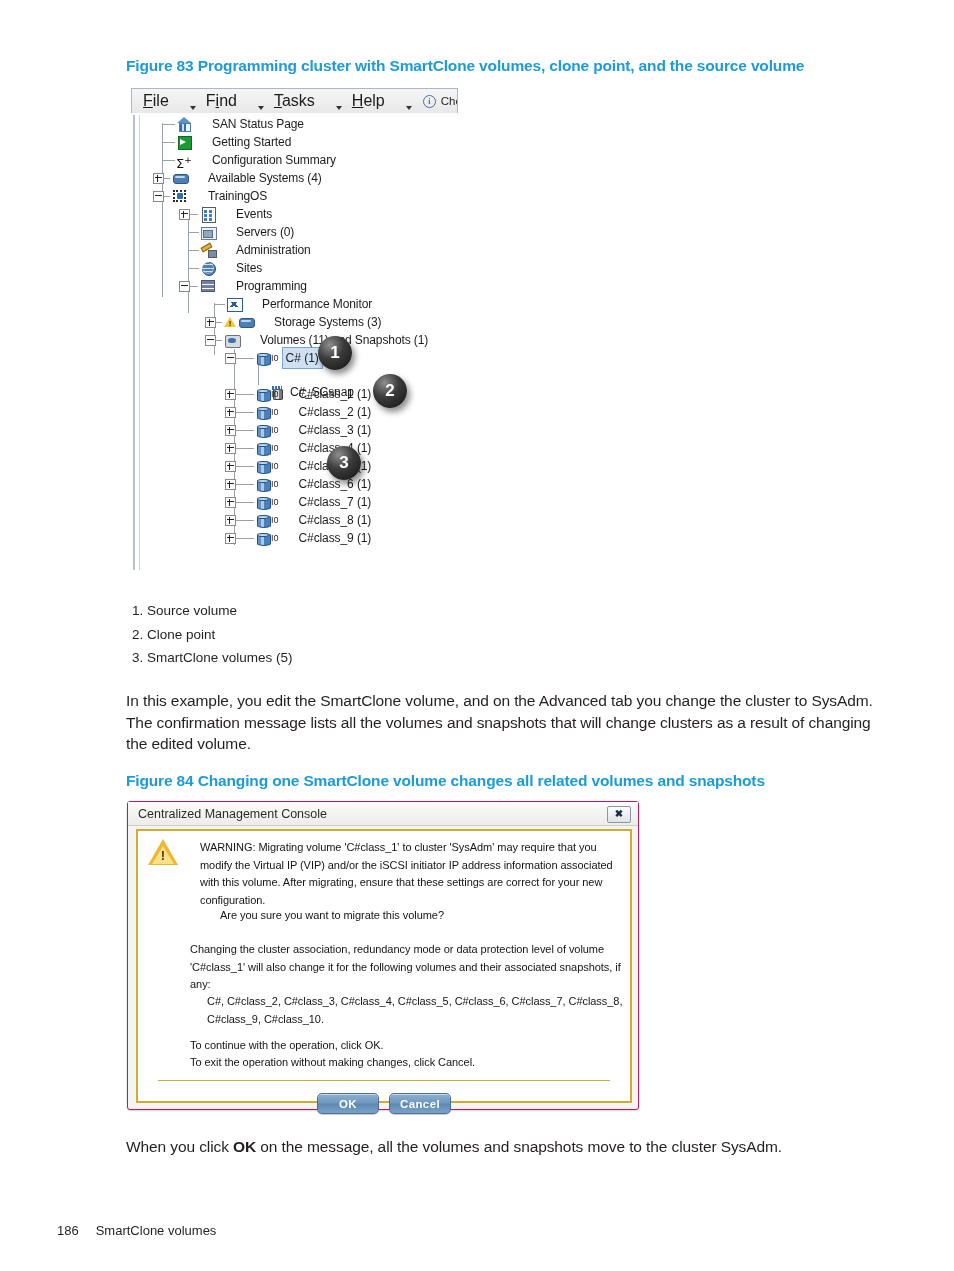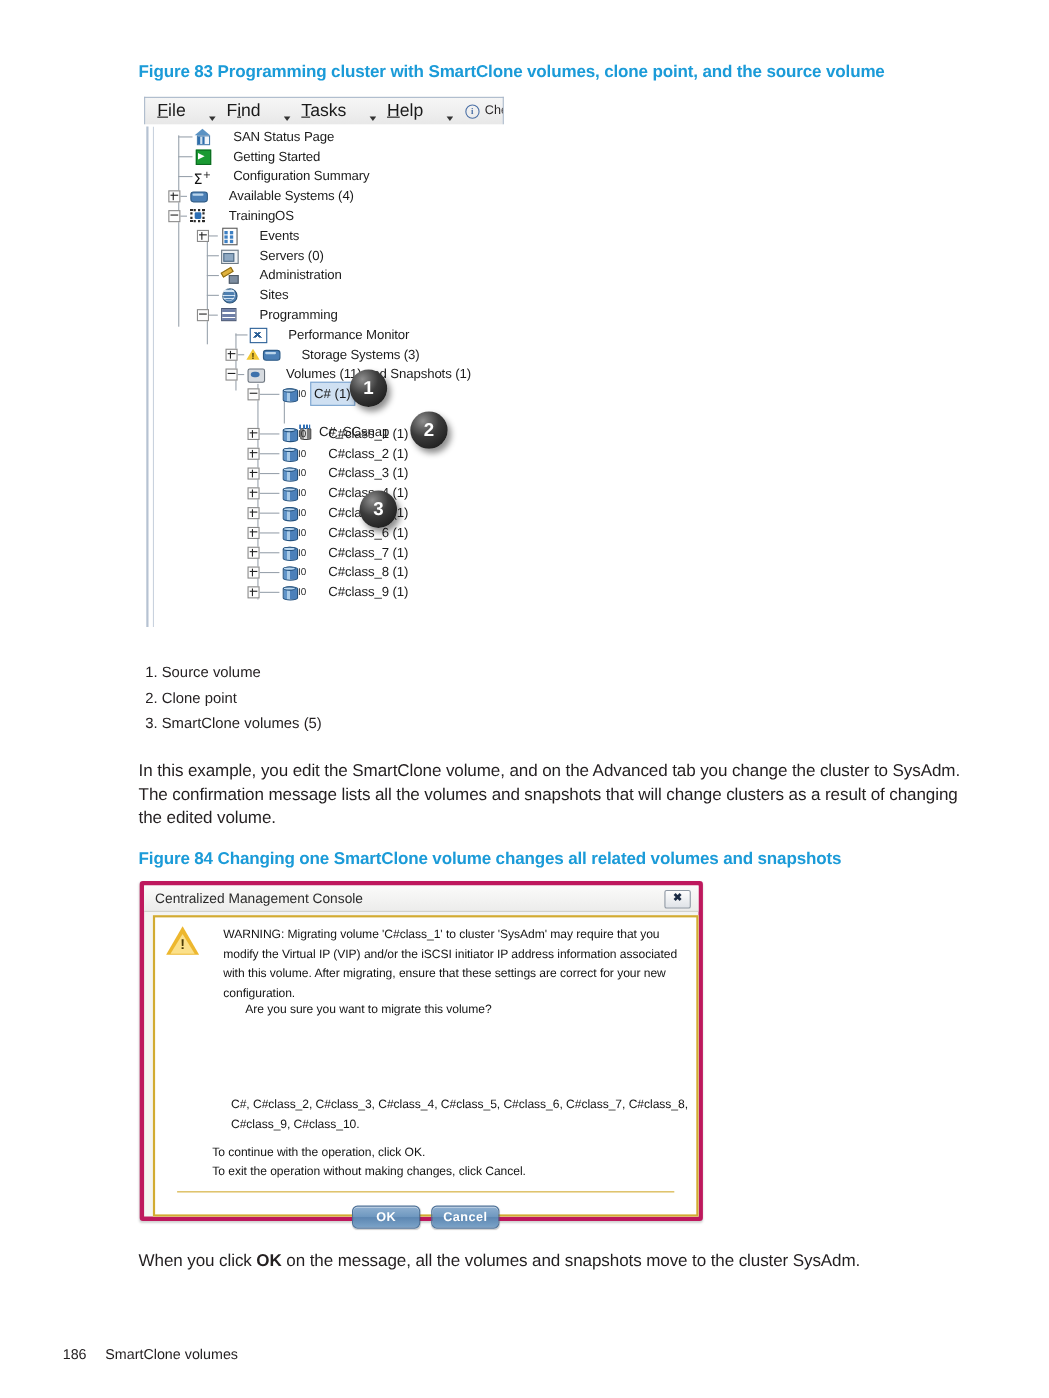--- a/index.html
+++ b/index.html
@@ -346,21 +346,21 @@
   }
 
   
   #cmc-dialog {
     position: absolute;
     left: 127px;
     top: 801px;
     width: 512px;
     height: 309px;
     background: #f4f4f2;
-    border: 4px solid #be185d;
+    border: 1px solid #be185d;
     border-radius: 3px;
     box-sizing: border-box;
     box-shadow: 0 1px 2px rgba(0,0,0,.18);
   }
   .dlg-title {
     position: absolute;
     left: 0; top: 0; right: 0;
     height: 24px;
     display: flex;
     align-items: center;
@@ -706,20 +706,21 @@
     <div class="warn-icon" style="left:10px; top:8px;">
       <span class="tri"></span>
       <span class="tri-in"></span>
       <span class="bang">!</span>
     </div>
 
     <div class="dlg-text" style="top:8px;">WARNING: Migrating volume 'C#class_1' to cluster 'SysAdm' may require that you modify the Virtual IP (VIP) and/or the iSCSI initiator IP address information associated with this volume. After migrating, ensure that these settings are correct for your new configuration.</div>
 
     <div class="dlg-text" style="left:52px; top:76px;margin-left:30px;">Are you sure you want to migrate this volume?</div>
 
+    <div class="dlg-text" style="left:52px; top:110px; width:432px;">Changing the cluster association, redundancy mode or data protection level of volume 'C#class_1' will also change it for the following volumes and their associated snapshots, if any:</div>
 
     <div class="dlg-text" style="left:52px; top:162px; width:432px;margin-left:17px;">C#, C#class_2, C#class_3, C#class_4, C#class_5, C#class_6, C#class_7, C#class_8, C#class_9, C#class_10.</div>
 
     <div class="dlg-text" style="left:52px; top:206px;">To continue with the operation, click OK.</div>
 
     <div class="dlg-text" style="left:52px; top:223px;">To exit the operation without making changes, click Cancel.</div>
 
     <div class="dlg-sep" style="top:249px;"></div>
 
     <div class="dlg-buttons" style="top:262px;">

